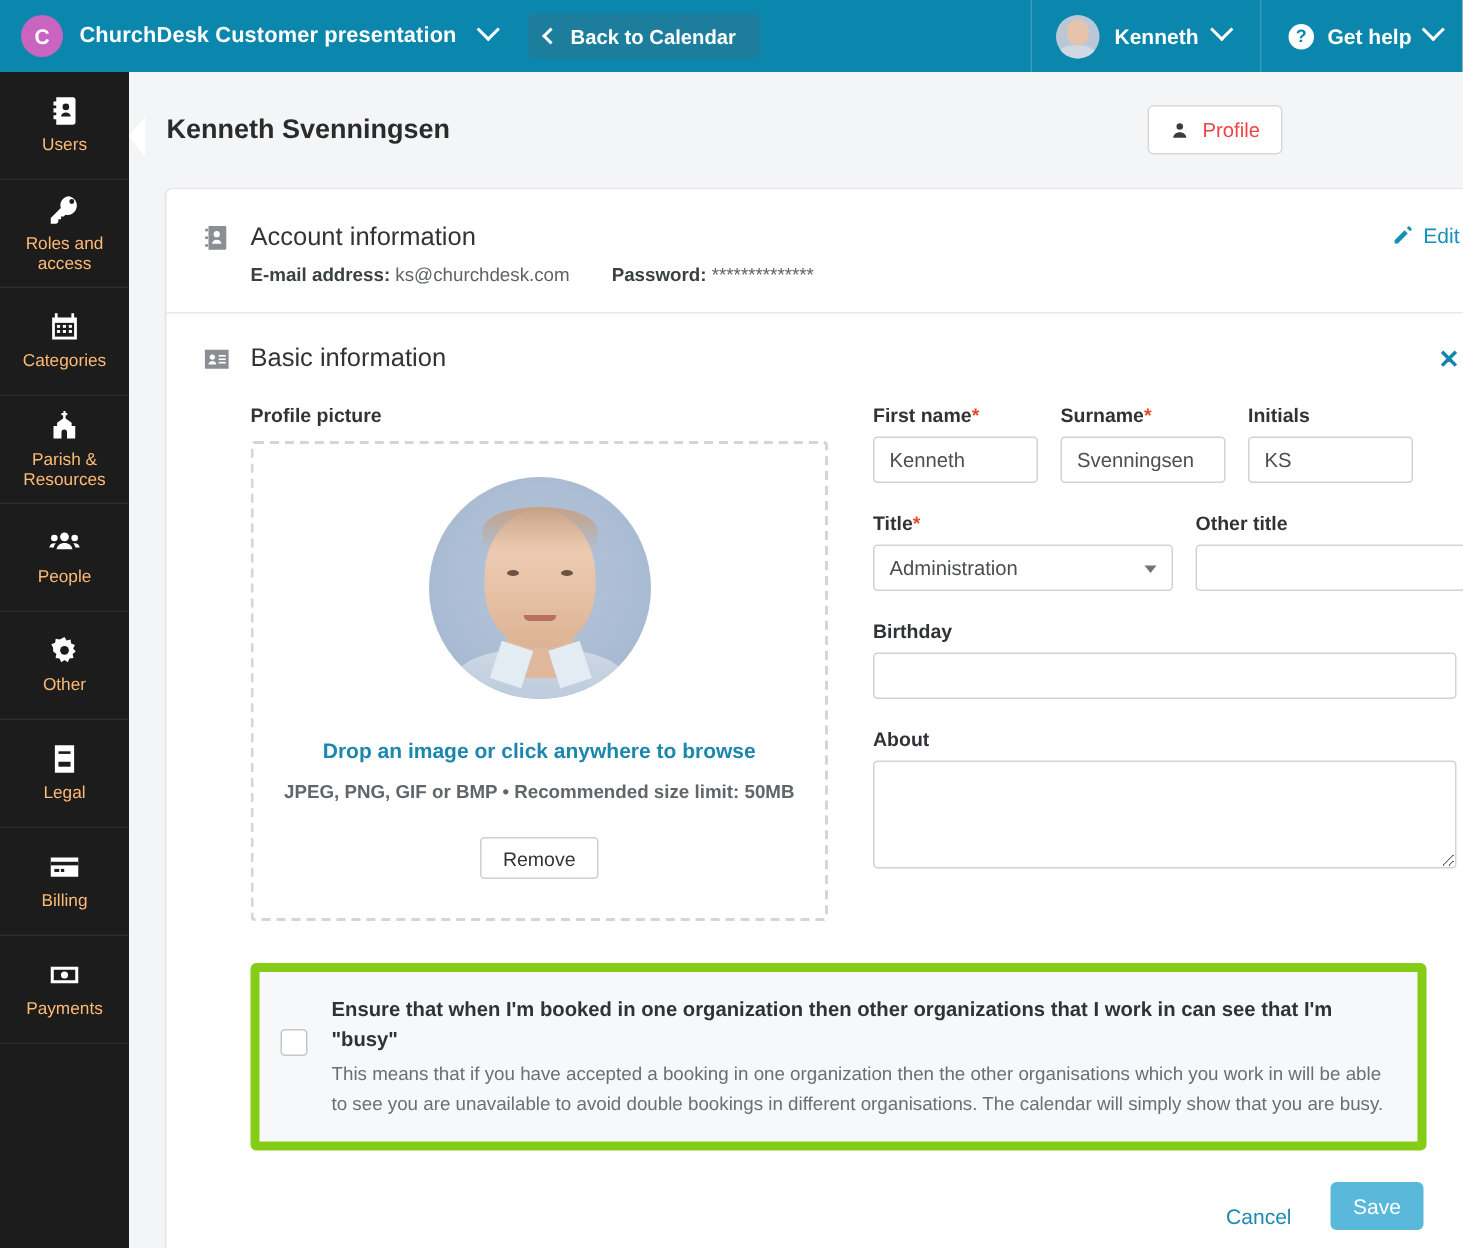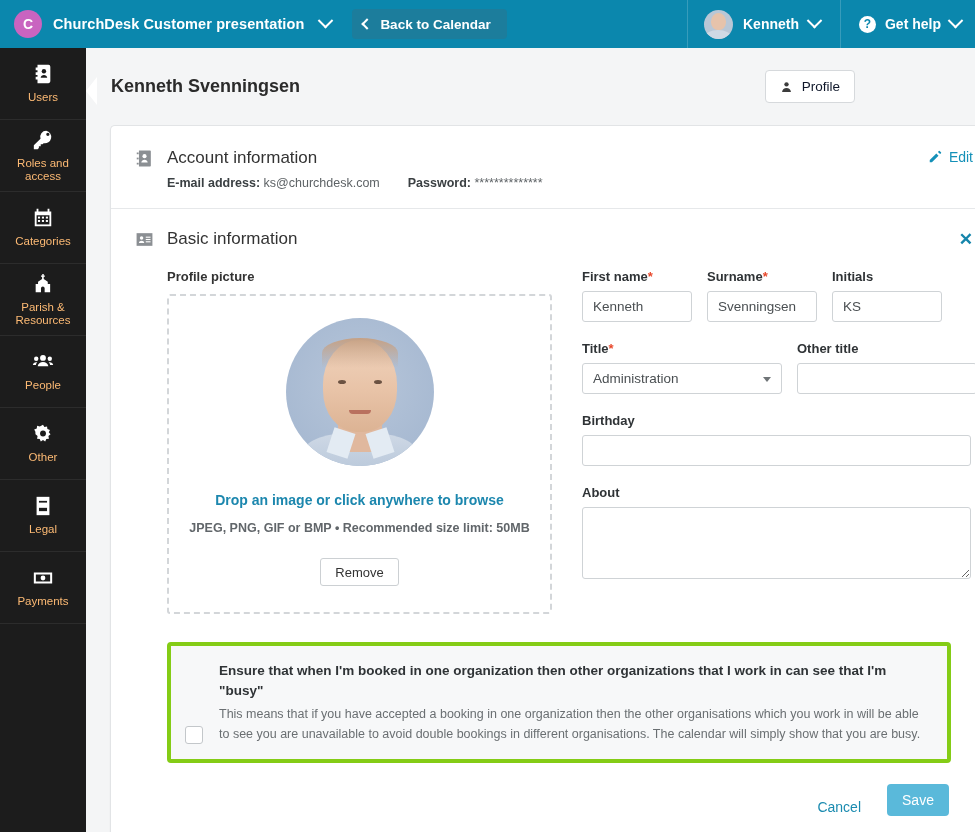--- a/index.html
+++ b/index.html
@@ -134,21 +134,21 @@
     height: 77px;
     display: flex; align-items: center;
     padding: 0 0 0 25px;
   }
   .page-title { font-size: 18px; font-weight: bold; color: #2b2b2b; }
   .profile-btn {
     margin-left: auto; margin-right: 0;
     height: 33px; padding: 0 14px;
     background: #ffffff; border: 1px solid #d6d9dc; border-radius: 4px;
     display: flex; align-items: center; gap: 9px;
-    font-size: 13.5px; color: #0f172a; cursor: pointer;
+    font-size: 13.5px; color: #ef4444; cursor: pointer;
   }
   .person-glyph { width: 13px; height: 14px; fill: #3c3c3c; }
 
   .card {
     margin-left: 24px;
     width: 889px;
     background: #ffffff;
     border: 1px solid #e2e4e6;
     border-right: none;
     border-radius: 5px 0 0 5px;
@@ -296,24 +296,24 @@
     border: 1px solid #cfd3d6; border-radius: 3px;
     background: #fff; resize: both;
     font-family: "Liberation Sans", sans-serif;
     font-size: 13.5px; padding: 6px 9px; outline: none;
   }
 
   
   .busy {
     margin: 28px 24px 0 32px;
     background: #f7f8f9;
-    border: 4px solid #84cc16;
+    border: 6px solid #84cc16;
     border-radius: 4px;
     padding: 15px 16px 15px 14px;
-    display: flex; gap: 16px; align-items: flex-end;
+    display: flex; gap: 16px; align-items: flex-start;
   }
   .cbox {
     width: 18px; height: 18px; flex: none;
     border: 1px solid #c3c7ca; border-radius: 3px; background: #fff;
     margin-top: 23px; cursor: pointer;
   }
   .busy-title { font-size: 13.5px; font-weight: bold; color: #2f3336; line-height: 20px; }
   .busy-desc { font-size: 12.5px; color: #6a6f72; line-height: 20px; margin-top: 3px; max-width: 755px; }
 
   
@@ -426,20 +426,29 @@
     <svg class="nav-icon" viewBox="0 0 24 24">
       <path d="M5 2h14v20H5V2z"></path>
       <g fill="#1c1c1c">
           <rect x="7.6" y="6.4" width="8.8" height="1.9"></rect>
           <rect x="7.6" y="14" width="8.8" height="3.6"></rect>
         </g>
     </svg>
     <span class="nav-label">Legal</span>
   </div>
 
+  <div class="nav-item">
+    <svg class="nav-icon" viewBox="0 0 24 24">
+      <path d="M2 5h20v14H2V5z"></path>
+      <rect x="2" y="8.2" width="20" height="2.6" fill="#1c1c1c"></rect>
+      <rect x="4.6" y="13.4" width="3.6" height="2.2" fill="#1c1c1c"></rect>
+      <rect x="9.4" y="13.4" width="2.4" height="2.2" fill="#1c1c1c"></rect>
+    </svg>
+    <span class="nav-label">Billing</span>
+  </div>
 
   <div class="nav-item">
     <svg class="nav-icon" viewBox="0 0 24 24">
       <path d="M2 6h20v12H2V6zm2.2 2.2v7.6h15.6V8.2H4.2z"></path>
       <circle cx="12" cy="12" r="2.6"></circle>
     </svg>
     <span class="nav-label">Payments</span>
   </div>
   <div class="collapse-tab"></div>
 </div>

